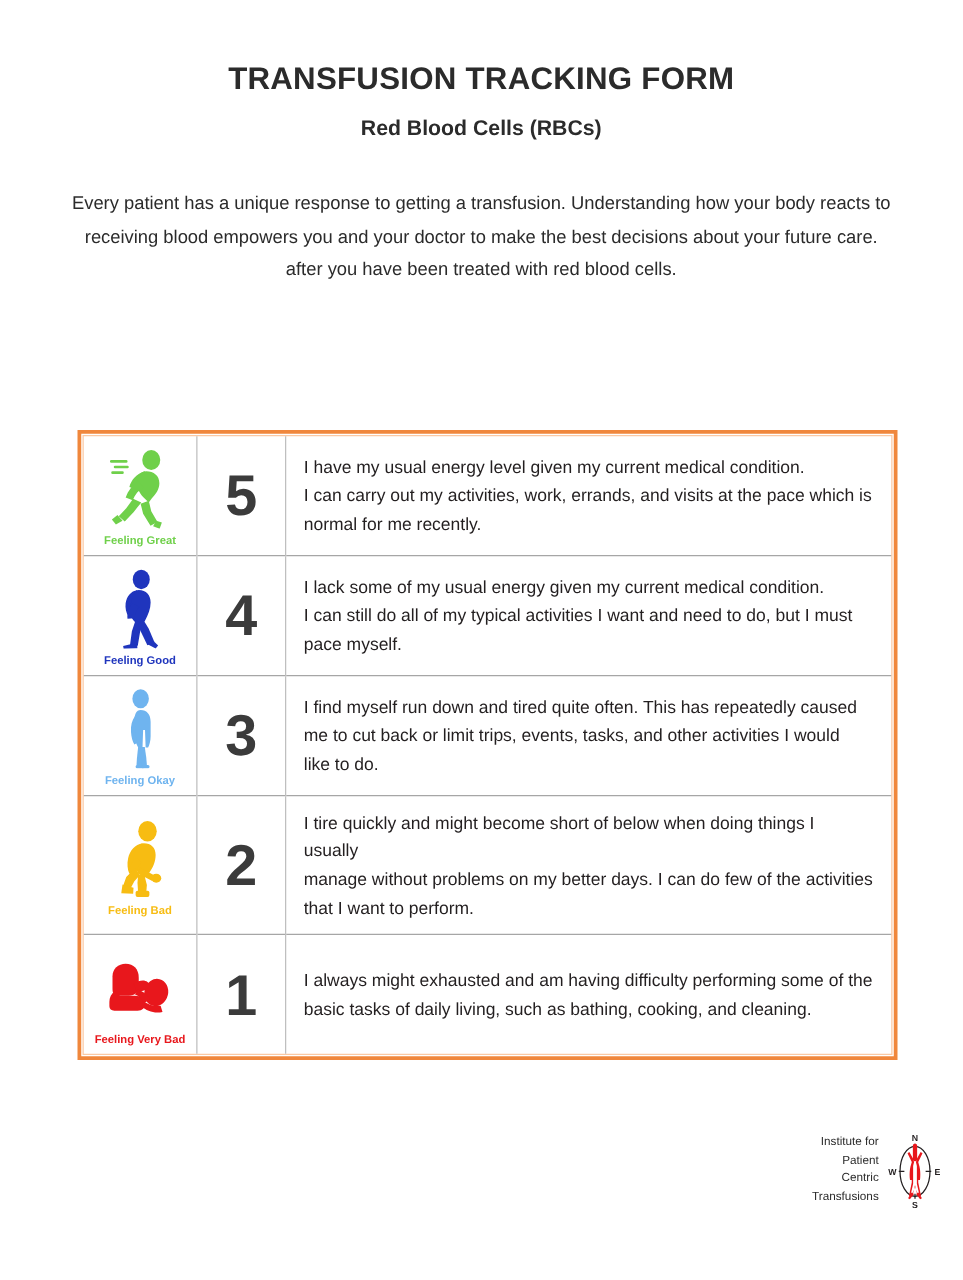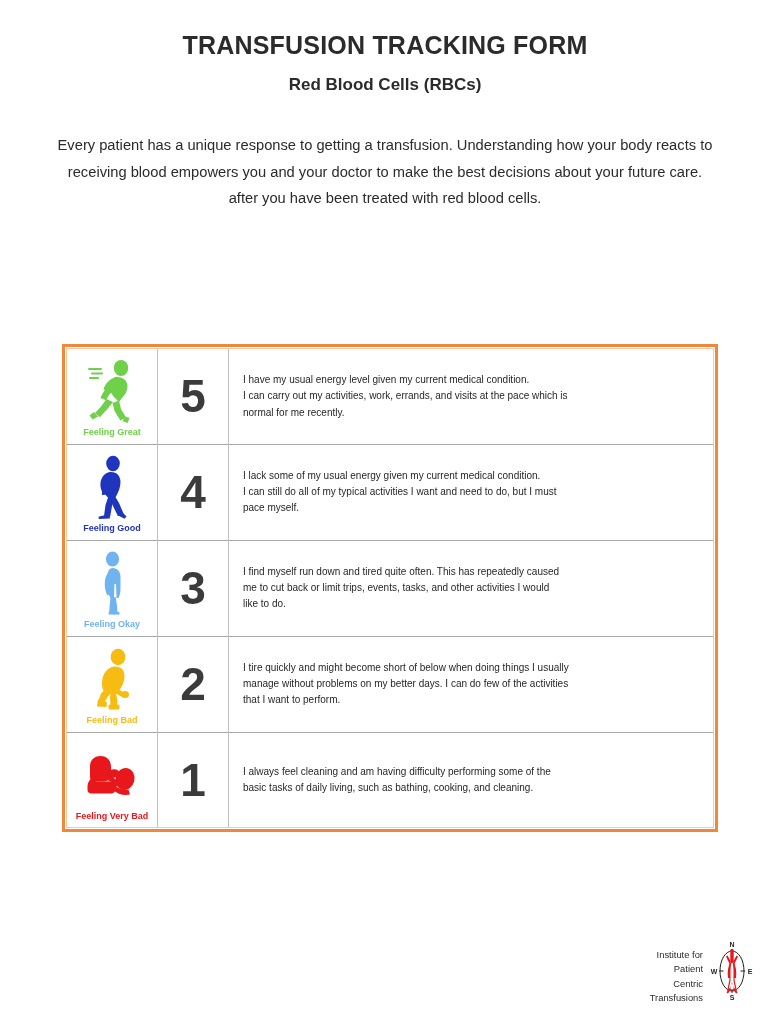--- a/index.html
+++ b/index.html
@@ -13,21 +13,21 @@
     position: relative;
     font-family: "Liberation Sans", sans-serif;
     color: #231f20;
     overflow: hidden;
   }
 
   
   .doc-header {
     width: 100%;
     text-align: center;
-    padding-top: 32px;
+    padding-top: 50px;
   }
   .doc-title {
     font-size: 25px;
     font-weight: bold;
     letter-spacing: 0.2px;
     color: #2b2b2b;
     margin: 0 0 8px 0;
     line-height: 1.1;
   }
   .doc-subtitle {
@@ -89,21 +89,21 @@
     vertical-align: middle;
     font-size: 46px;
     font-weight: bold;
     color: #3b3b3b;
     font-family: "Liberation Sans", sans-serif;
     line-height: 1;
   }
   .cell-text {
     padding: 10px 14px 10px 14px;
     vertical-align: middle;
-    font-size: 10px;
+    font-size: 14px;
     line-height: 1.62;
     color: #231f20;
   }
   .cell-text span { display: block; }
 
   .icon-box {
     height: 72px;
     display: flex;
     align-items: center;
     justify-content: center;
@@ -114,25 +114,25 @@
     font-weight: bold;
     margin-top: 1px;
     line-height: 1.1;
     white-space: nowrap;
   }
 
   
   .footer-logo {
     position: absolute;
     left: 625px;
-    top: 936px;
+    top: 906px;
     width: 130px;
     height: 70px;
     display: flex;
-    align-items: flex-end;
+    align-items: flex-start;
   }
   .logo-text {
     font-size: 9.4px;
     line-height: 1.55;
     color: #2b2b2b;
     text-align: right;
     padding-right: 6px;
     width: 84px;
   }
   .logo-text span { display: block; }
@@ -289,21 +289,21 @@
                            C31.5 26 28 26.5 25 25.5 Z"></path>
                   <path d="M26 24.5 C30 25.5 34 28.5 36 32.5 l-5 3 C29.5 32 27 29.5 24 28.5 Z"></path>
                   <path d="M31 34 C35 37 40 38.5 44.5 37.5 l1.5 5 C40 44 33.5 42 29 38 Z"></path>
                 </g>
               </svg>
             </div>
             <div class="icon-label" style="color:#e8171c">Feeling Very Bad</div>
           </td>
           <td class="cell-score">1</td>
           <td class="cell-text">
-            <span>I always feel cleaning and am having difficulty performing some of the</span>
+            <span>I always might exhausted and am having difficulty performing some of the</span>
             <span>basic tasks of daily living, such as bathing, cooking, and cleaning.</span>
           </td>
         </tr>
 
         </tbody>
       </table>
     </div>
   </div>
 </div>
 

